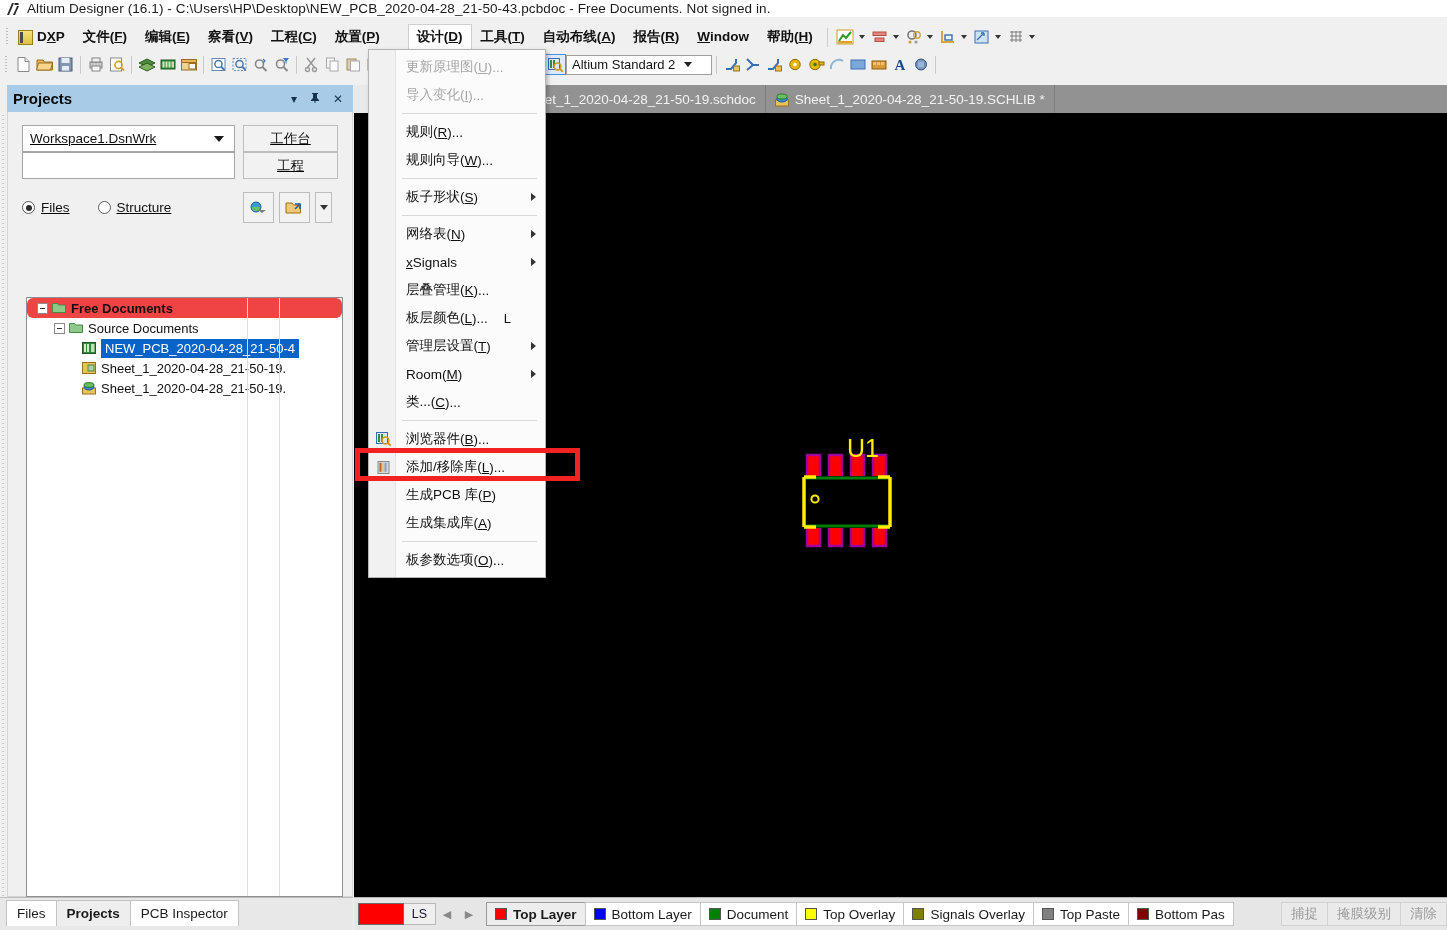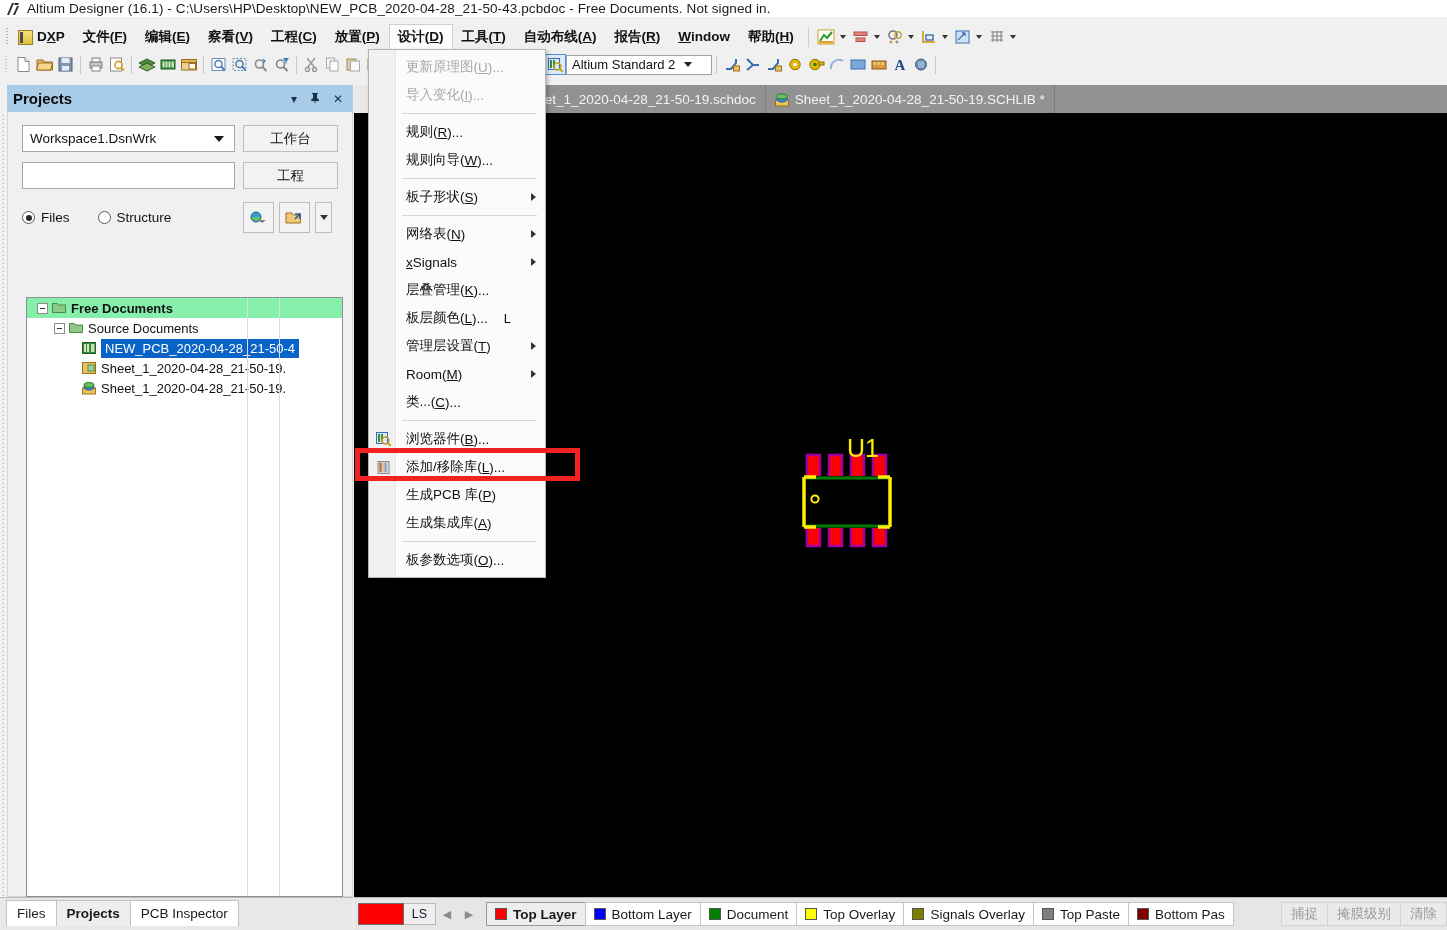--- a/index.html
+++ b/index.html
@@ -29,21 +29,21 @@
     background: #f0f0f0; display: flex; align-items: center; padding-left: 4px; font-weight: bold;
   }
   .menu-grip { width: 7px; height: 18px; margin-right: 2px;
     background-image: repeating-linear-gradient(to bottom, #b9b9b9 0 1px, transparent 1px 3px);
     background-size: 2px 100%; background-repeat: no-repeat; background-position: 2px 0; }
   .menu-item {
     font-size: 13.5px; color: #111; padding: 3px 8px; white-space: nowrap; cursor: default;
     line-height: 18px; border: 1px solid transparent;
   }
   .menu-item.dxp { display: flex; align-items: center; gap: 4px; padding-left: 4px;}
-  .menu-item.active { background: #fdfdfd; border: 1px solid #cfcfcf; border-bottom-color: #fdfdfd; }
+  .menu-item.active { background: #fdfdfd; border: 1px solid #cfcfcf; border-bottom-color: #fdfdfd; margin-left: 19px; }
   .menu-item u { text-decoration: underline; }
   .dxp-badge { width: 15px; height: 15px; background: linear-gradient(#f5e07a,#e0c040); border:1px solid #9a8020; position: relative;}
   .dxp-badge:after { content:""; position:absolute; left:1px; top:1px; width:3px; height:11px; background:#4a4a4a;}
 
   .mb-sep { width: 1px; height: 19px; background: #cdcdcd; margin: 0 5px; }
   .mb-icon { display:flex; align-items:center; gap:3px; padding: 1px 3px;}
   .mb-arrow { width:0;height:0;border-left:3.5px solid transparent;border-right:3.5px solid transparent;border-top:4px solid #333; margin-left:1px;}
 
   
   .toolbar {
@@ -73,21 +73,21 @@
   }
   .panel-title { font-size: 15px; font-weight: bold; color: #0b0b0b; }
   .panel-hdr-btns { margin-left:auto; display:flex; align-items:center; gap: 13px; padding-right:4px;}
   .ph-btn { font-size: 12px; color: #15334d; cursor:default; line-height: 1;}
   .panel-edge {
     position:absolute; left:0; top:0; width:7px; height: 812px; background:#f0f0f0;
     background-image: repeating-linear-gradient(to bottom, #c9c9c9 0 1px, transparent 1px 4px);
     background-size: 2px 100%; background-repeat: no-repeat; background-position: 2px 30px;
   }
   .panel-body { position:absolute; left:7px; top:27px; width:346px; height: 785px; background:#f0f0f0;
-     border:1px solid #d6d6d6; border-top:none; }
+     border:1px solid #d6d6d6; border-top:none;text-decoration:underline; }
 
   .field-row { display:flex; align-items:center; gap: 8px; padding: 0 14px; }
   .combo {
     height: 27px; border:1px solid #a6a6a6; background:#fff; display:flex; align-items:center;
     padding: 0 4px 0 7px; font-size: 13.5px; color:#111; flex:1;
   }
   .combo .arrow { margin-left:auto; width:0;height:0;border-left:5px solid transparent;border-right:5px solid transparent;border-top:6px solid #1a1a1a; margin-right:6px;}
   .pbtn {
     height: 27px; min-width: 95px; border:1px solid #bdbdbd; background:#f2f2f2; font-size: 13.5px;
     display:flex; align-items:center; justify-content:center; color:#111;
@@ -100,21 +100,21 @@
   .rdot.on:after{content:"";position:absolute;left:2.5px;top:2.5px;width:6px;height:6px;border-radius:50%;background:#2b2b2b;}
 
   .tree {
     position:absolute; left:18px; top:185px; width: 317px; height: 600px;
     background:#fff; border:1px solid #8f8f8f;
   }
   .tnode { display:flex; align-items:center; height:20px; font-size:13px; color:#111; white-space:nowrap; }
   .tnode .exp { width:11px;height:11px;border:1px solid #8c8c8c; background:#fff; position:relative; flex:none; margin-right:4px;}
   .tnode .exp:before{content:"";position:absolute;left:2px;top:4.5px;width:5px;height:1px;background:#333;}
   .tnode .lbl { overflow:hidden; text-overflow: clip;}
-  .tnode.sel-blue { background:#86efac; font-weight:bold; }
+  .tnode.sel-blue { background:#ef4444; font-weight:bold;border-radius:6px; }
   .ficon { width:14px;height:12px;flex:none;margin-right:5px;}
   .tree-colsep { position:absolute; top:0; width:1px; height:100%; background:#dcdcdc; }
 
   
   .bl-tabs { position:absolute; left:0; top:897px; width:353px; height:33px; background:#e8e8e8;
     border-top:1px solid #bbb; display:flex; align-items:flex-start; padding-left:6px; padding-top:2px;}
   .bl-tab { height: 26px; padding: 0 10px; font-size:13.5px; color:#1a1a1a; display:flex; align-items:center;
     background:#fff; border:1px solid #c2c2c2; border-bottom:none; margin-right:-1px;}
   .bl-tab.active { background:#eeeeee; font-weight:bold; }
 
@@ -481,21 +481,21 @@
     <div class="panel-body">
 
       <div class="field-row" style="margin-top:13px;">
         <span class="combo">
           <span>Workspace1.DsnWrk</span>
           <span class="arrow"></span>
         </span>
         <span class="pbtn">工作台</span>
       </div>
 
-      <div class="field-row" style="margin-top:10px;">
+      <div class="field-row" style="">
         <span class="txtbox"></span>
         <span class="pbtn">工程</span>
       </div>
 
       <div class="radio-row" style="margin-top:13px;">
         <span class="radio">
           <span class="rdot on"></span>
           <span>Files</span>
         </span>
         <span class="radio" style="margin-left:28px;">

